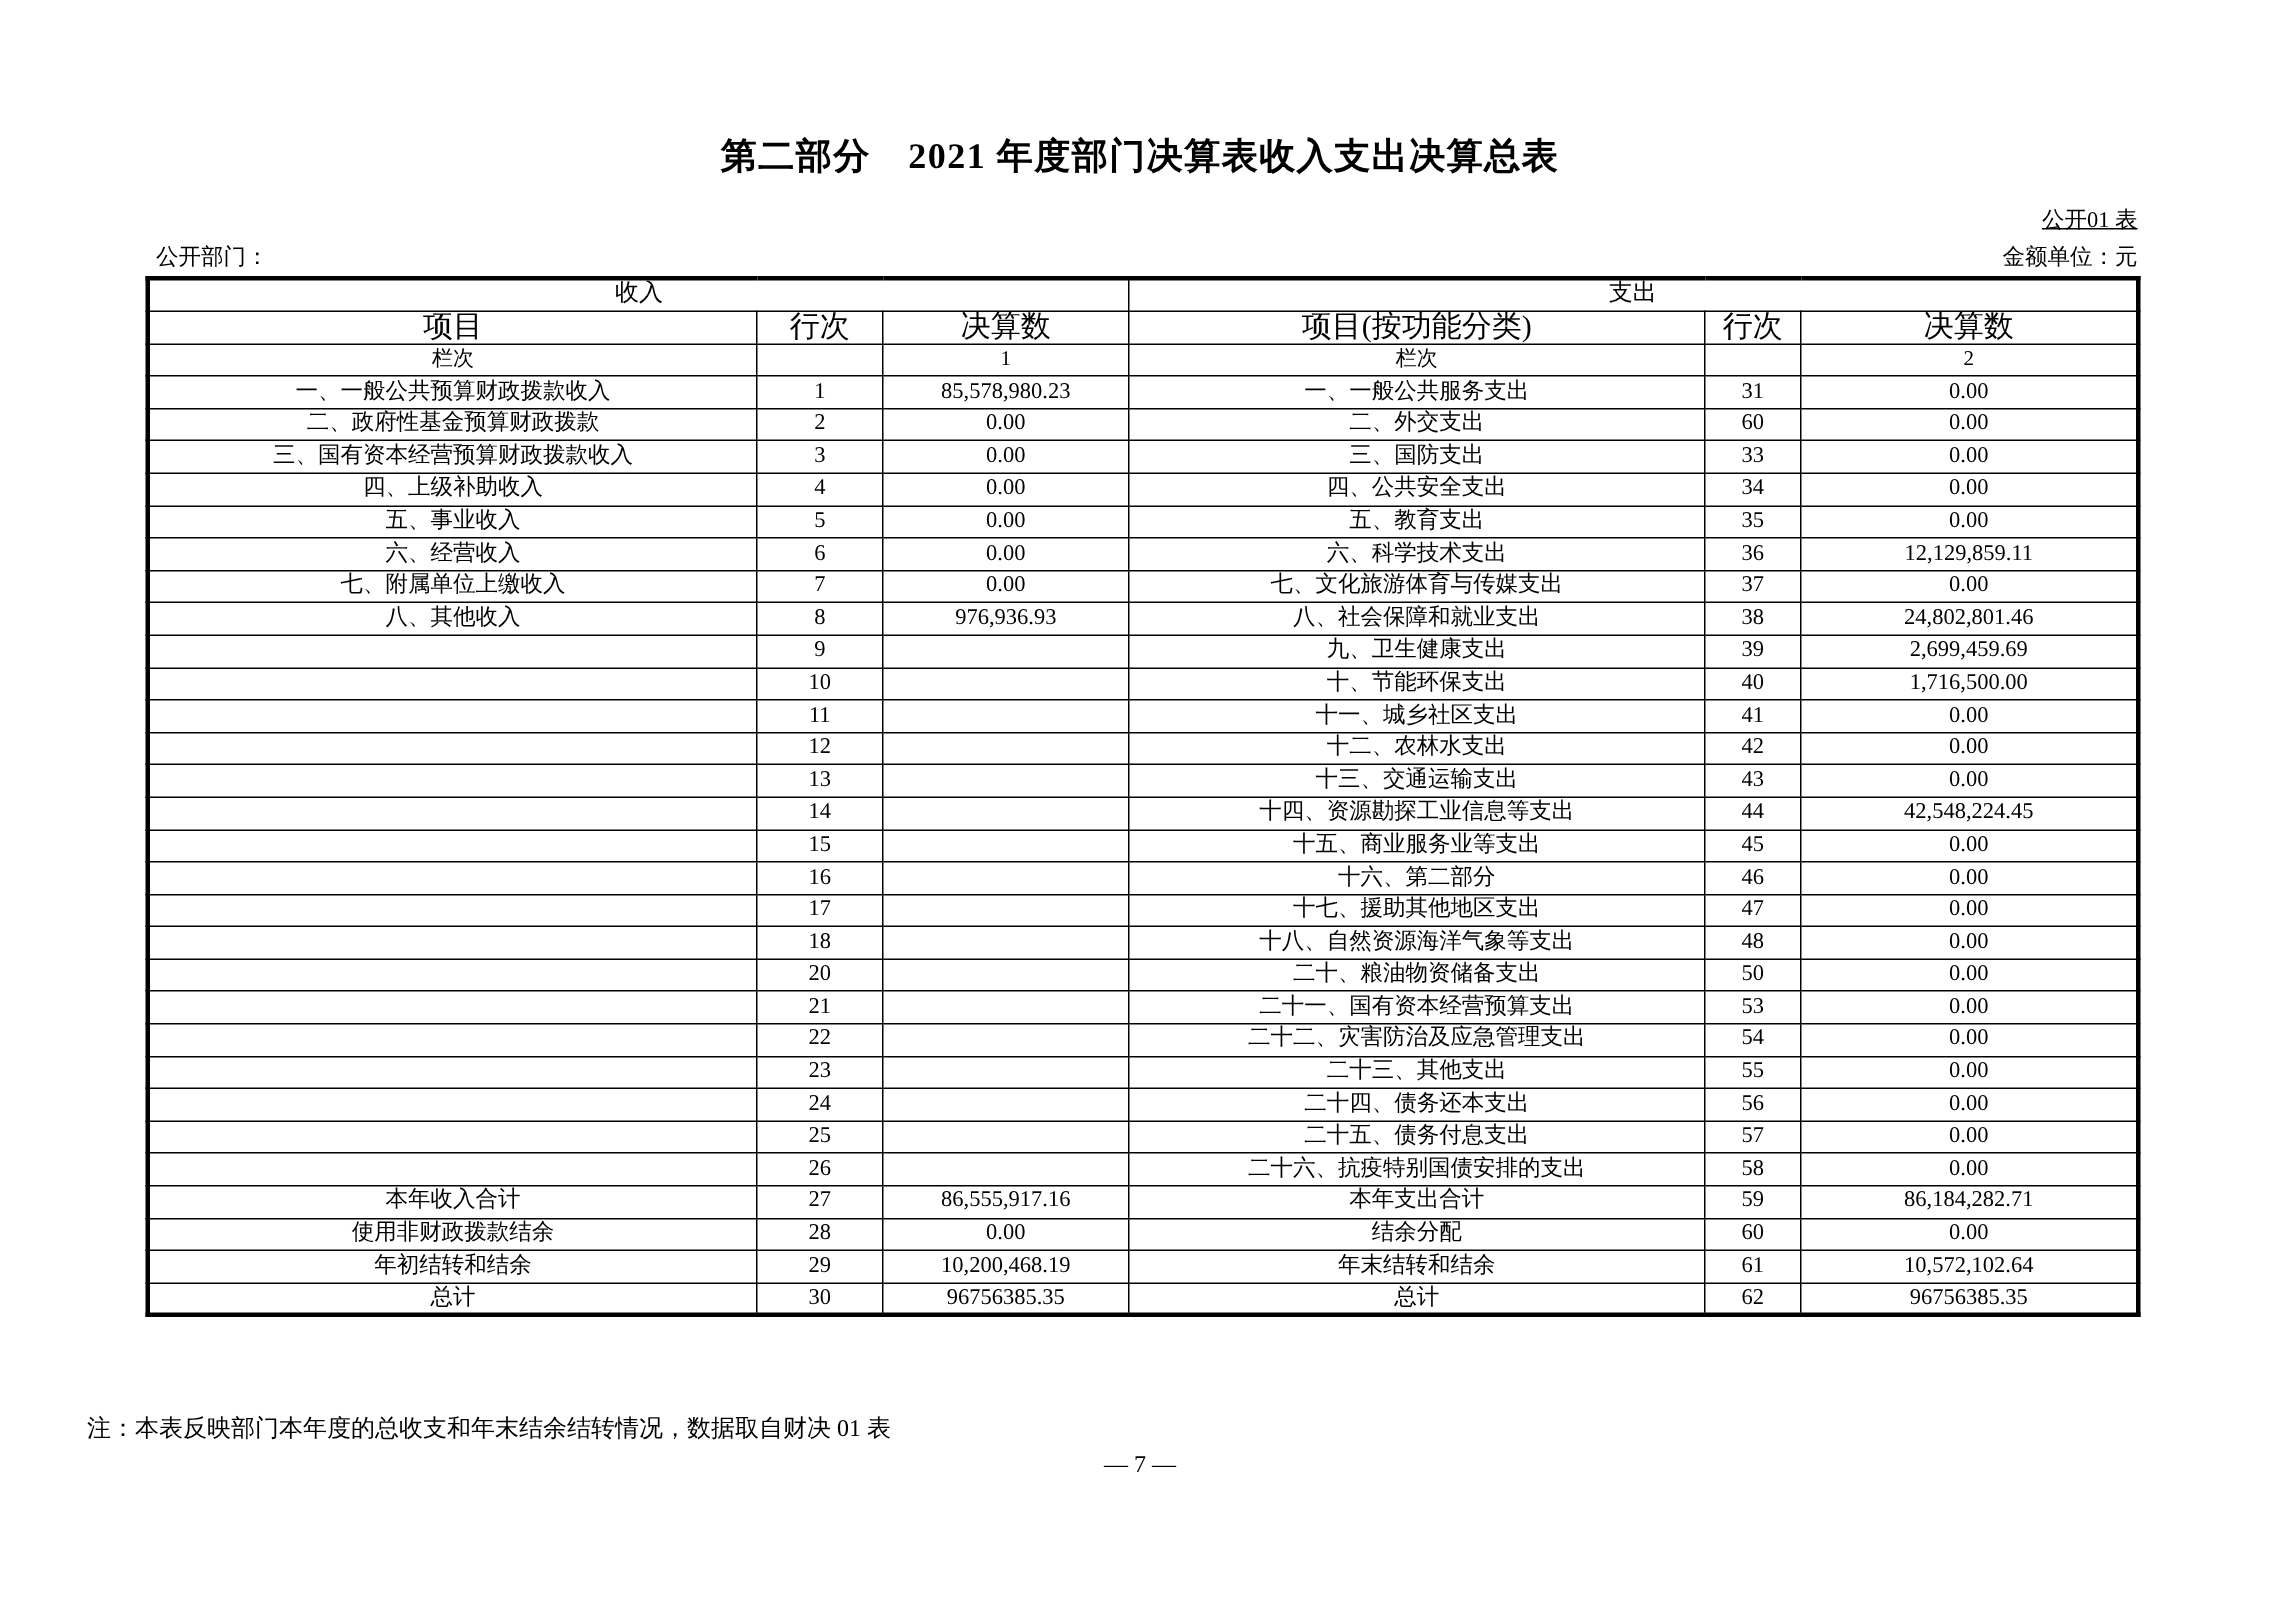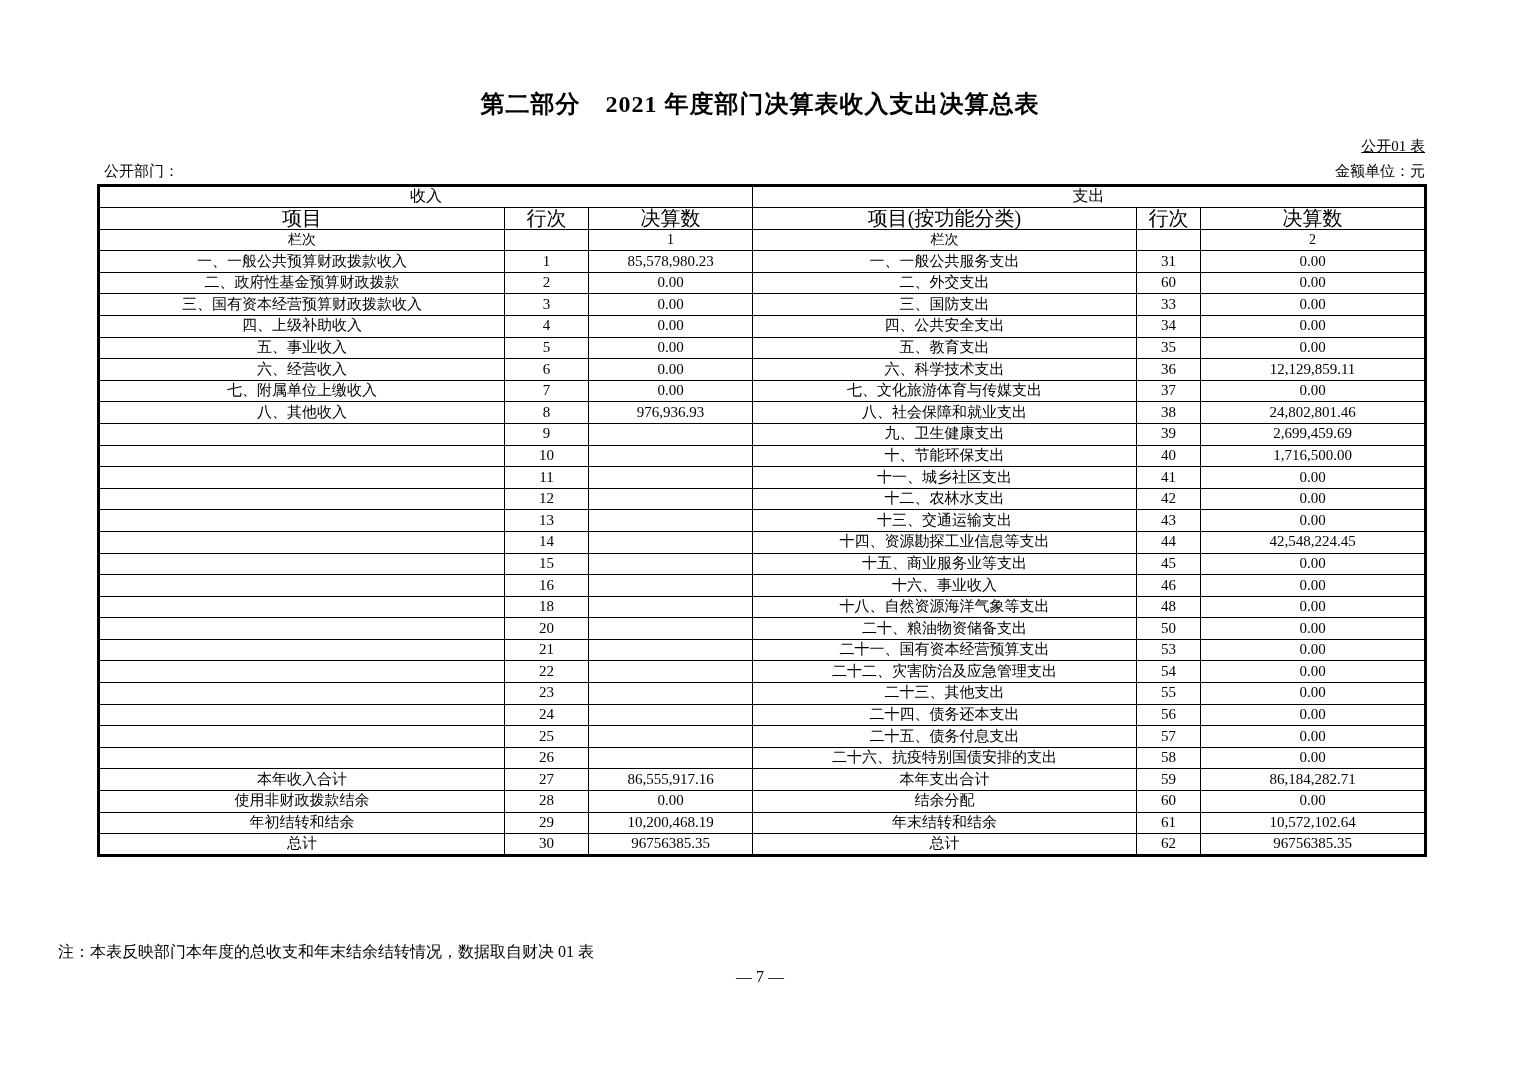--- a/index.html
+++ b/index.html
@@ -241,22 +241,30 @@
           <td class="num">15</td>
           <td class="num"></td>
           <td class="item">十五、商业服务业等支出</td>
           <td class="num">45</td>
           <td class="num">0.00</td>
         </tr>
         <tr>
           <td class="item"></td>
           <td class="num">16</td>
           <td class="num"></td>
-          <td class="item">十六、事业收入</td>
+          <td class="item">十六、第二部分</td>
           <td class="num">46</td>
+          <td class="num">0.00</td>
+        </tr>
+        <tr>
+          <td class="item"></td>
+          <td class="num">17</td>
+          <td class="num"></td>
+          <td class="item">十七、援助其他地区支出</td>
+          <td class="num">47</td>
           <td class="num">0.00</td>
         </tr>
         <tr>
           <td class="item"></td>
           <td class="num">18</td>
           <td class="num"></td>
           <td class="item">十八、自然资源海洋气象等支出</td>
           <td class="num">48</td>
           <td class="num">0.00</td>
         </tr>

